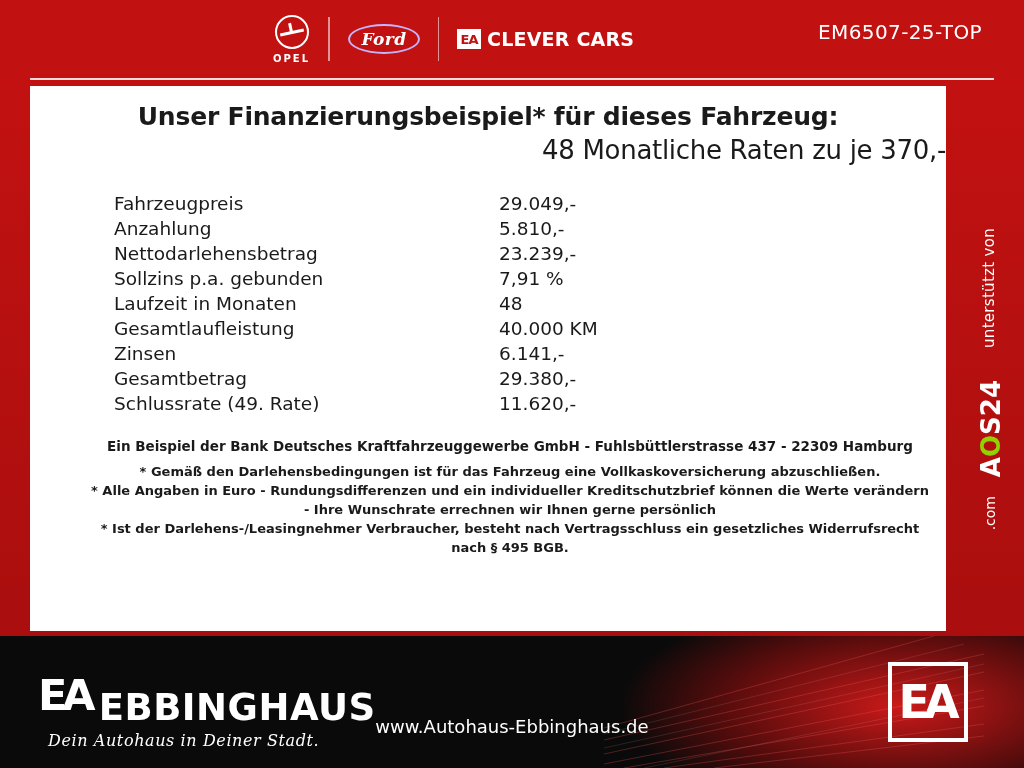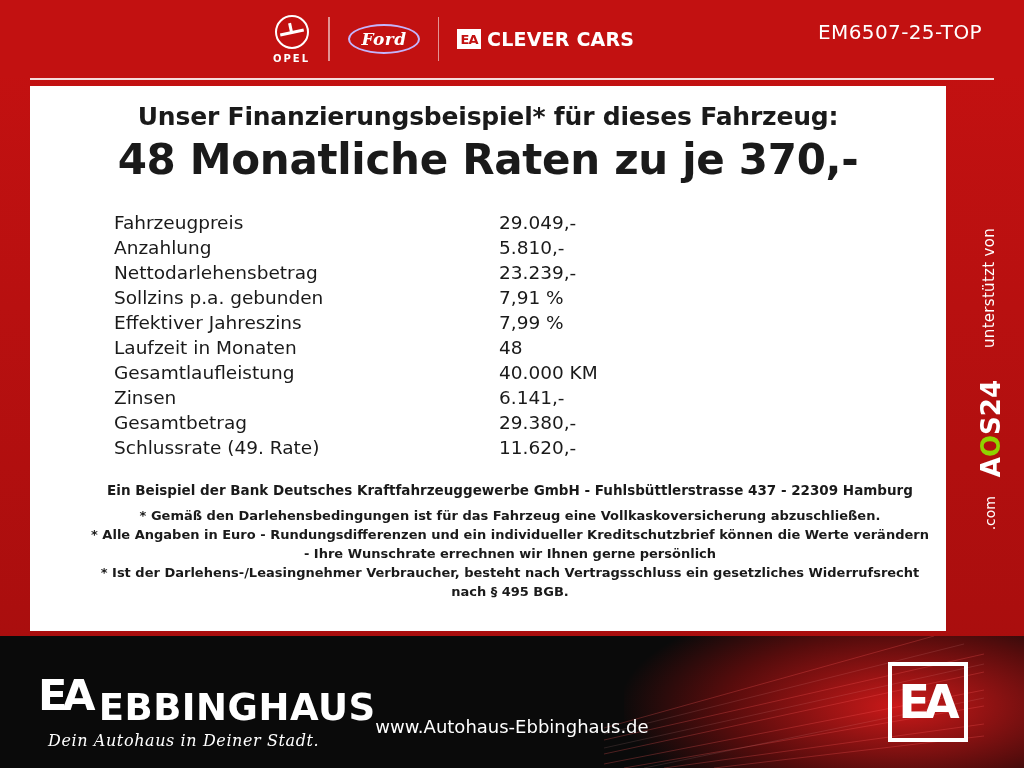--- a/index.html
+++ b/index.html
@@ -96,21 +96,21 @@
     position: absolute; left: 30px; top: 86px;
     width: 916px; height: 545px;
     background: #ffffff;
   }
 
   .headline1 {
     text-align: center; font-size: 25px; font-weight: bold; color: #1a1a1a;
     margin-top: 16px; letter-spacing: -.2px;
   }
   .headline2 {
-    text-align: center; font-size: 42px; font-weight: bold; color: #1a1a1a;
+    text-align: right; font-size: 26px; font-weight: normal; color: #1a1a1a;
     margin-top: 4px; letter-spacing: -.3px;
   }
 
   .table {
     margin-top: 26px;
     padding-left: 84px;
   }
   .row {
     display: flex; align-items: baseline;
     font-size: 18.5px; color: #1a1a1a; line-height: 25px;
@@ -244,24 +244,20 @@
         <div class="label">Anzahlung</div>
         <div class="value">5.810,-</div>
       </div>
       <div class="row">
         <div class="label">Nettodarlehensbetrag</div>
         <div class="value">23.239,-</div>
       </div>
       <div class="row">
         <div class="label">Sollzins p.a. gebunden</div>
         <div class="value">7,91 %</div>
-      </div>
-      <div class="row">
-        <div class="label">Effektiver Jahreszins</div>
-        <div class="value">7,99 %</div>
       </div>
       <div class="row">
         <div class="label">Laufzeit in Monaten</div>
         <div class="value">48</div>
       </div>
       <div class="row">
         <div class="label">Gesamtlaufleistung</div>
         <div class="value">40.000 KM</div>
       </div>
       <div class="row">

